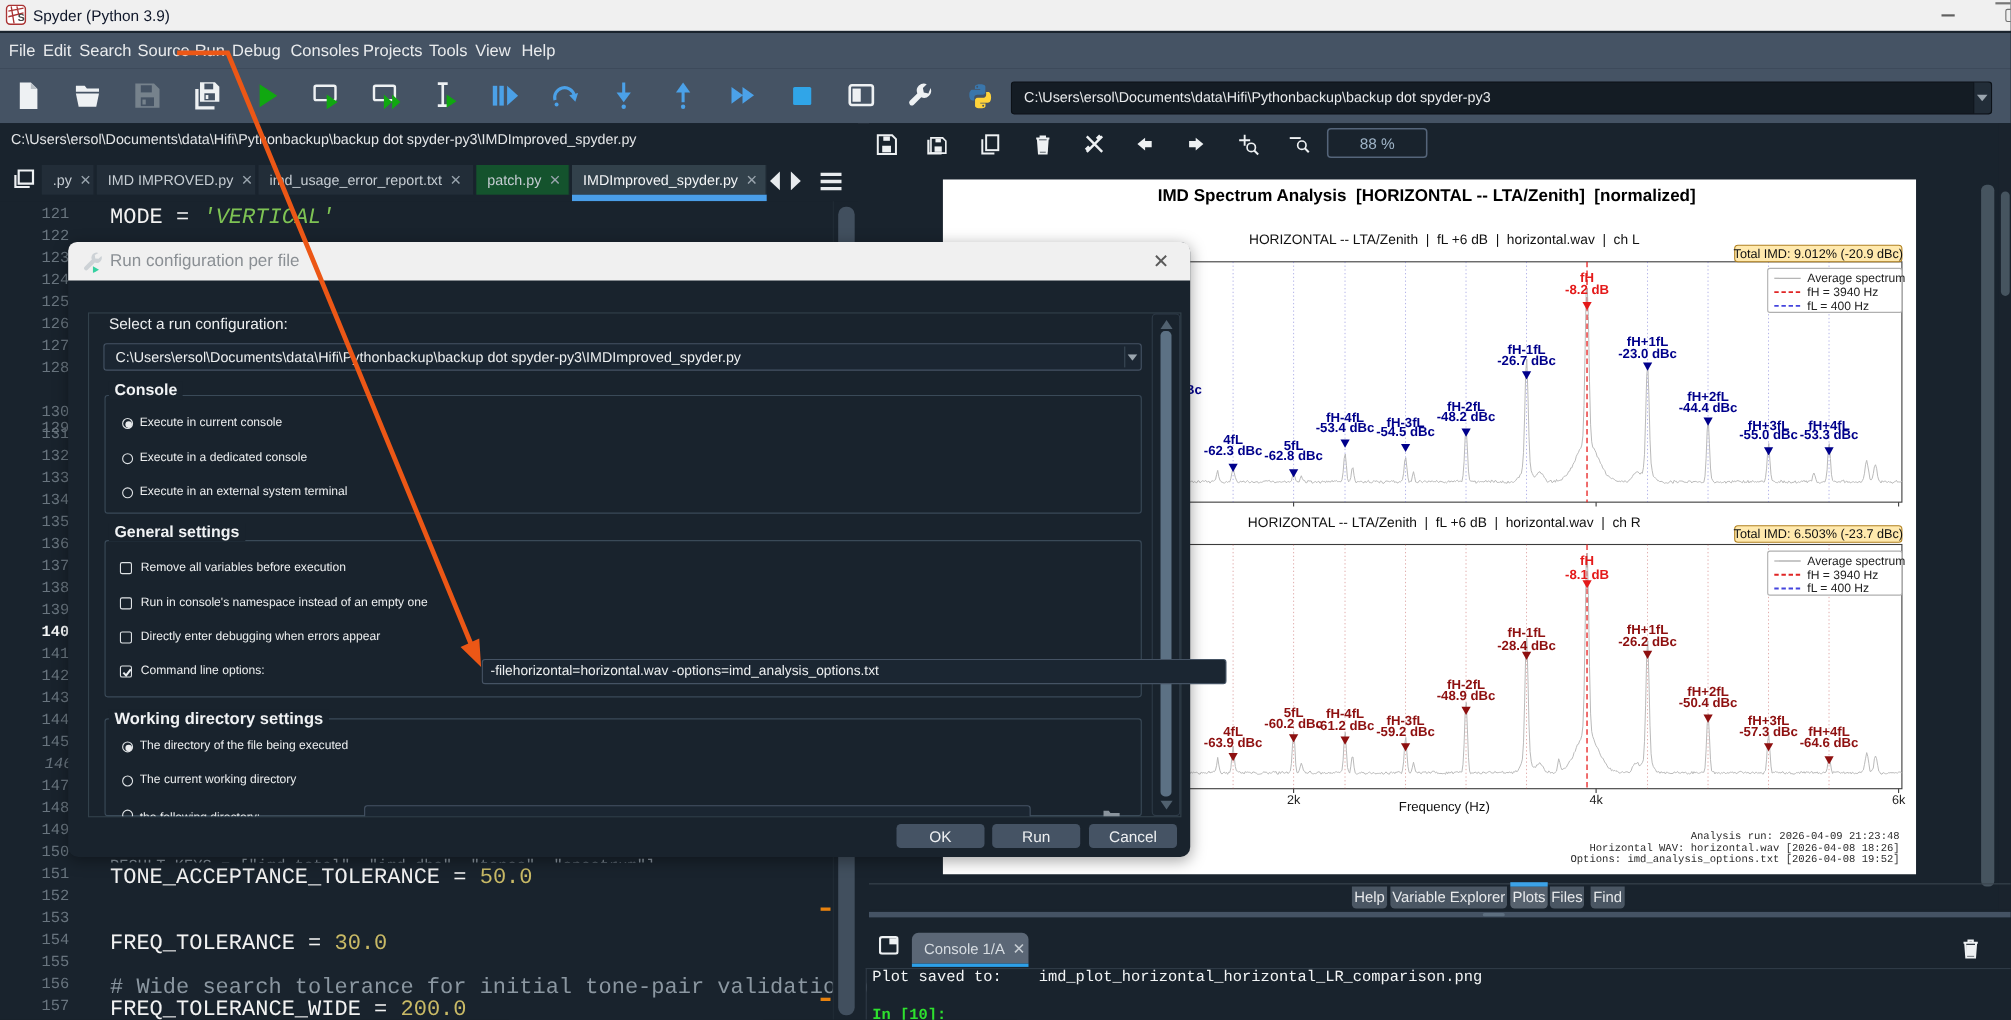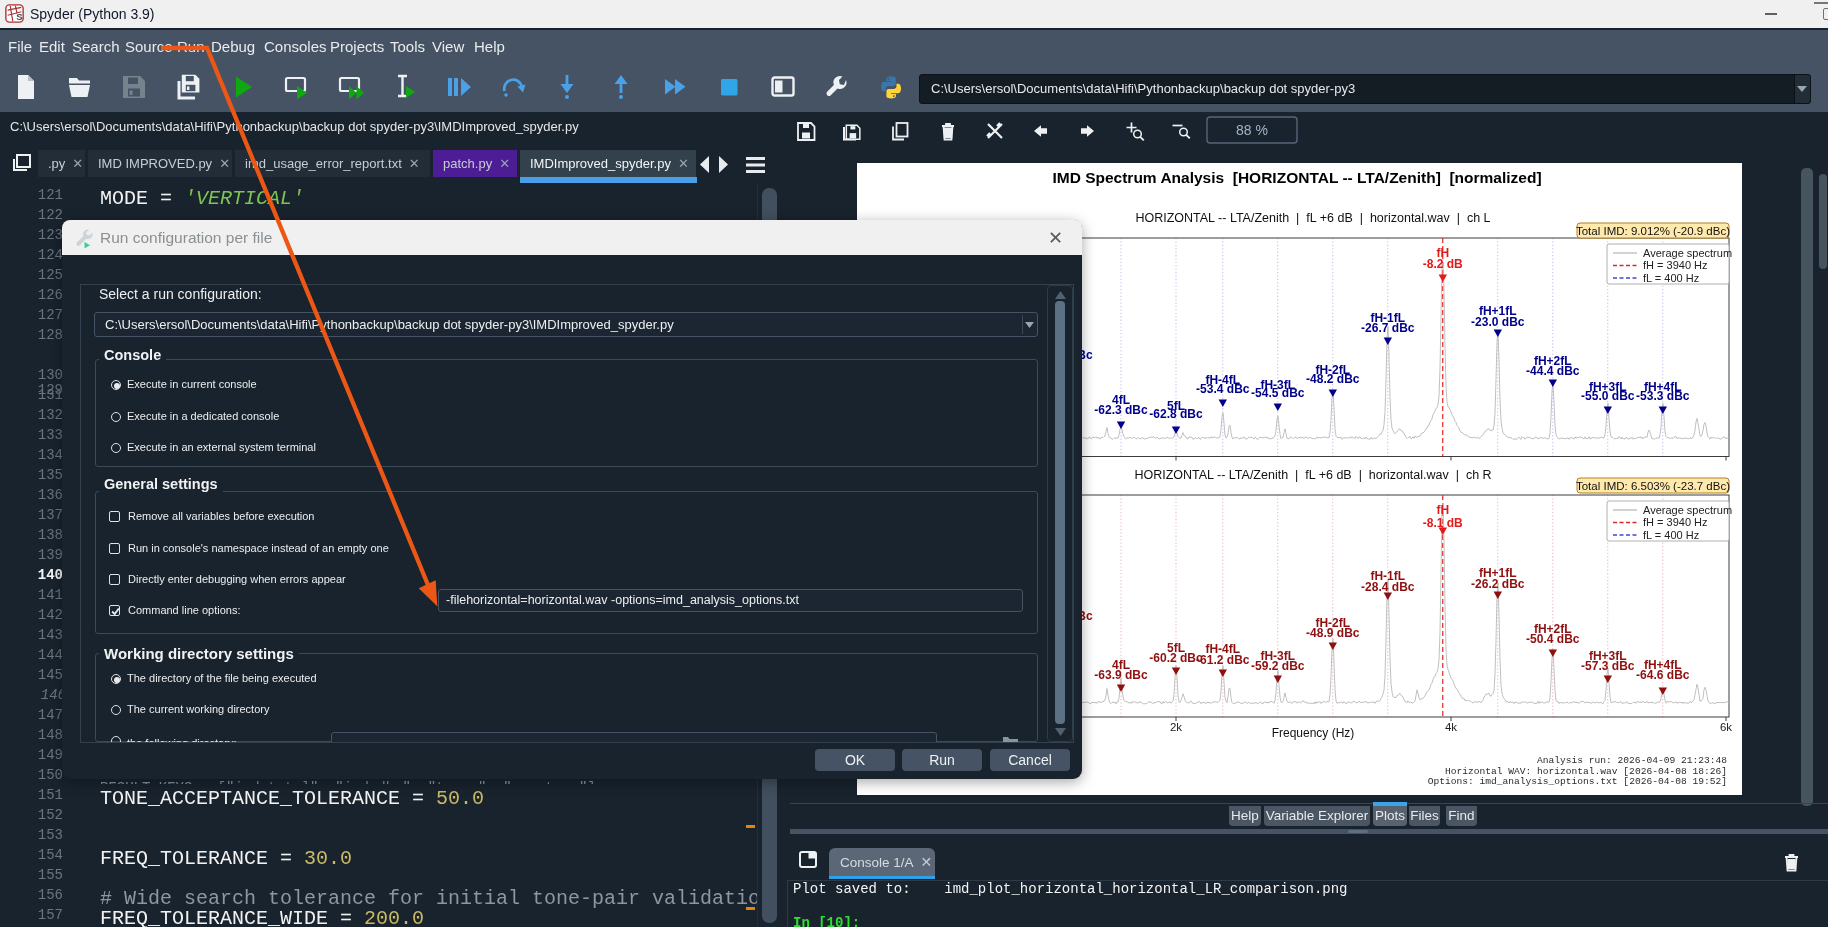--- a/index.html
+++ b/index.html
@@ -147,21 +147,21 @@
           <path d="M11.5 1 c-5 0 -4.7 2.2-4.7 2.2 v2.3 h4.8 v0.7 H4.9 c0 0-3.2-0.4-3.2 4.7 0 5.1 2.8 4.9 2.8 4.9 h1.7 v-2.4 c0 0-0.1-2.8 2.7-2.8 h4.8 c0 0 2.6 0 2.6-2.5 V3.4 c0 0 0.4-2.4-4.8-2.4 z m-2.6 1.5 a0.9 0.9 0 1 1 0 1.8 a0.9 0.9 0 0 1 0-1.8 z" fill="#3a76ab"></path>
           <path d="M11.7 23 c5 0 4.7-2.2 4.7-2.2 v-2.3 h-4.8 v-0.7 h6.7 c0 0 3.2 0.4 3.2-4.7 0-5.1-2.8-4.9-2.8-4.9 h-1.7 v2.4 c0 0 0.1 2.8-2.7 2.8 h-4.8 c0 0-2.6 0-2.6 2.5 v4.7 c0 0-0.4 2.4 4.8 2.4 z m2.6-1.5 a0.9 0.9 0 1 1 0-1.8 a0.9 0.9 0 0 1 0 1.8 z" fill="#ffd43b"></path>
         </g>
       </g>
     </svg>
 <div id="pathbar" class="abs">C:\Users\ersol\Documents\data\Hifi\Pythonbackup\backup dot spyder-py3\IMDImproved_spyder.py</div>
 <div id="tabbar" class="abs">
       <div class="etab" style="left:38px;width:48px;background:#222d38;color:#c6cdd3">.py<span class="x">✕</span></div>
       <div class="etab" style="left:88px;width:145px;background:#222d38;color:#c6cdd3">IMD IMPROVED.py<span class="x">✕</span></div>
       <div class="etab" style="left:235px;width:196px;background:#222d38;color:#c6cdd3">imd_usage_error_report.txt<span class="x">✕</span></div>
-      <div class="etab" style="left:433px;width:85px;background:#4c1d95;color:#c6cdd3">patch.py<span class="x">✕</span></div>
+      <div class="etab" style="left:433px;width:85px;background:#14532d;color:#c6cdd3">patch.py<span class="x">✕</span></div>
       <div class="etab" style="left:520px;width:177px;background:#32414b;color:#f2f4f6">IMDImproved_spyder.py<span class="x">✕</span></div>
       <div class="abs" style="left:520px;top:29px;width:177px;height:6px;background:#4a9ee8"></div>
       <svg class="abs" style="left:11px;top:4px" width="22" height="22" viewBox="0 0 22 22">
         <path d="M3 7 v11 h13 M6 3 h13 v12 h-13 z" fill="none" stroke="#eef1f3" stroke-width="2"></path>
       </svg>
       <svg class="abs" style="left:697px;top:6px" width="80" height="22" viewBox="0 0 80 22">
         <path d="M12 2 l-9 8.5 l9 8.5 z" fill="#e8ebee"></path>
         <path d="M22 2 l9 8.5 l-9 8.5 z" fill="#e8ebee"></path>
         <path d="M49 4.5 h19 M49 11 h19 M49 17.5 h19" stroke="#e8ebee" stroke-width="3"></path>
       </svg>
@@ -471,21 +471,21 @@
       <div class="cbox" style="left:47px;top:323px"></div>
       <div class="dtext" style="left:66px;top:322px">Run in console's namespace instead of an empty one</div>
       <div class="cbox" style="left:47px;top:354px"></div>
       <div class="dtext" style="left:66px;top:353px">Directly enter debugging when errors appear</div>
       <div class="cbox" style="left:47px;top:385px">
         <svg width="11" height="11" viewBox="0 0 13 13" style="position:absolute;left:-0.5px;top:-0.5px">
           <path d="M2.5 6.5 l3 3 l5-6.5" stroke="#e8ecef" stroke-width="2.2" fill="none"></path>
         </svg>
       </div>
       <div class="dtext" style="left:66px;top:384px">Command line options:</div>
-      <div class="input" style="left:376px;top:369px;width:585px;height:23px;line-height:21px;padding-left:7px;font-size:12.5px">-filehorizontal=horizontal.wav -options=imd_analysis_options.txt</div>
+      <div class="input" style="left:376px;top:379px;width:677px;height:23px;line-height:21px;padding-left:7px;font-size:12.5px">-filehorizontal=horizontal.wav -options=imd_analysis_options.txt</div>
       <div class="gbox" style="left:33px;top:433px;width:943px;height:89px"></div>
       <div class="gtitle" style="left:37px;top:425px;font-size:15px">Working directory settings</div>
       <div class="radio sel" style="left:49px;top:454px"></div>
       <div class="dtext" style="left:65px;top:452px">The directory of the file being executed</div>
       <div class="radio" style="left:49px;top:485px"></div>
       <div class="dtext" style="left:65px;top:483px">The current working directory</div>
       <div class="abs" style="left:33px;top:511px;width:943px;height:11px;overflow:hidden">
         <div class="radio" style="left:16px;top:5px"></div>
         <div class="dtext" style="left:32px;top:6px">the following directory:</div>
         <div class="input" style="left:236px;top:1px;width:606px;height:22px"></div>

